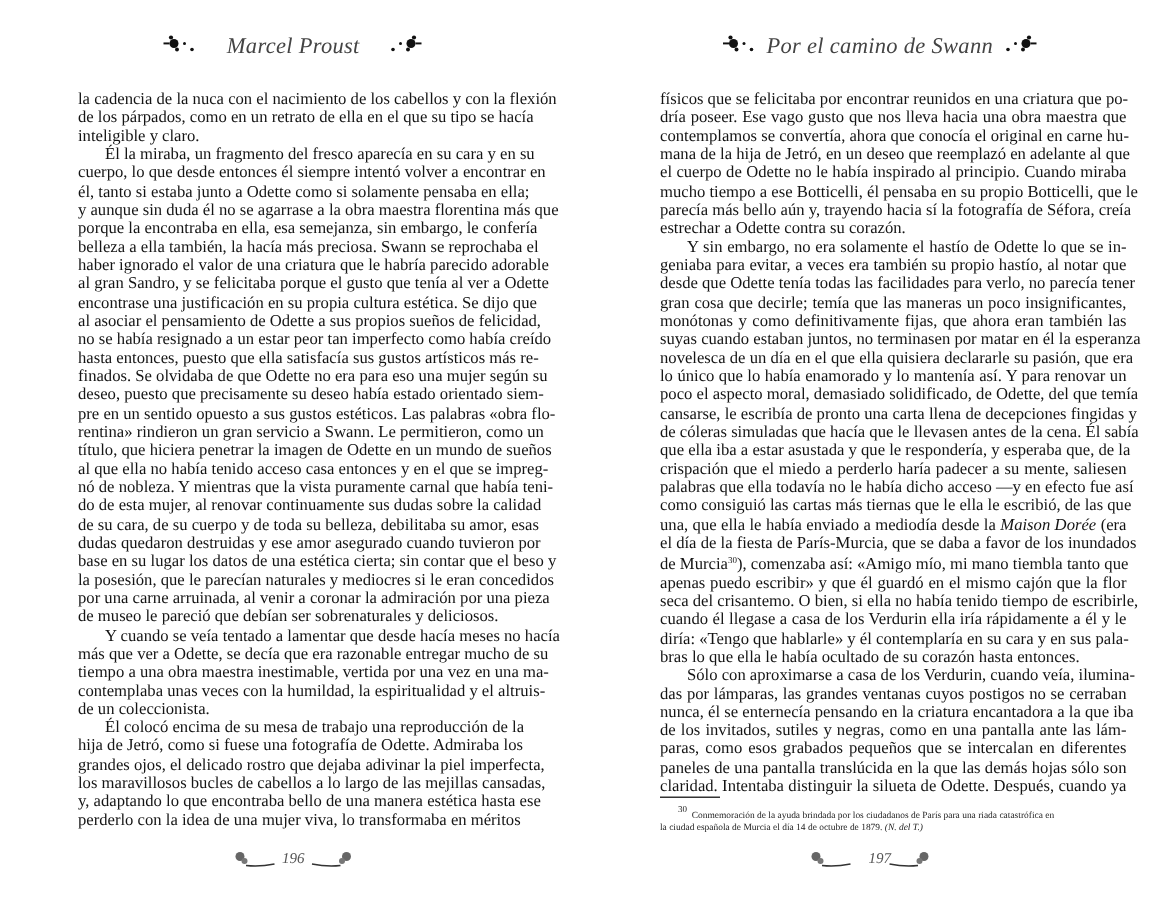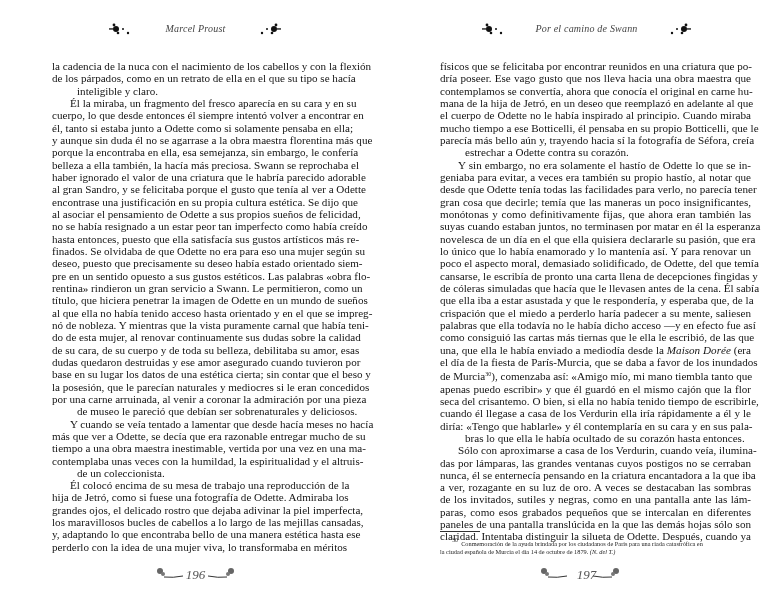--- a/index.html
+++ b/index.html
@@ -10,46 +10,46 @@
   .page { position: absolute; top: 0; height: 600px; }
   .page.left { left: 0; width: 391px; }
   .page.right { left: 391px; width: 391px; }
   .running-head {
     position: absolute; top: 22px; left: 0; width: 100%; height: 20px;
   }
   .orn { position: absolute; top: 0; width: 26px; height: 16px; }
   .head-title {
     position: absolute; top: 1px; left: 0; width: 100%; text-align: center;
     font-family: "Liberation Serif", "DejaVu Serif", serif; font-style: italic;
-    font-size: 10px; color: #444; letter-spacing: 0.2px;
+    font-size: 15px; color: #444; letter-spacing: 0.2px;
   }
   .text {
     position: absolute; top: 60px;
     font-size: 11.1px; line-height: 12.33px; text-align: justify; color: #141414;
   }
   .page.left .text { left: 52px; width: 288px; }
   .page.right .text { left: 49px; width: 311px; }
   .line { display: block; white-space: nowrap; text-align-last: justify; text-align: justify; }
-  .line.last { text-align-last: left; margin-left: 25px; }
+  .line.last { text-align-last: left; }
   .line.indent { text-indent: 18px; }
   .ital { font-style: italic; }
   sup.fn { font-size: 6px; vertical-align: 4px; }
   .fn-rule { position: absolute; left: 49px; top: 531px; width: 40px; height: 0; border-top: 1px solid #333; }
   .footnote {
     position: absolute; left: 49px; top: 536px; width: 311px;
     font-size: 6.3px; line-height: 8px; color: #222;
   }
   .footnote .fl { display: block; white-space: nowrap; }
   .footnote .fl.first { text-indent: 12px; }
   .folio {
     position: absolute; top: 566px; left: 0; width: 100%; height: 16px;
   }
   .folio .num {
     position: absolute; left: 0; width: 100%; top: 1px; text-align: center;
-    font-style: italic; font-size: 13px; color: #555;
+    font-style: italic; font-size: 10px; color: #555;
   }
   .folio svg { position: absolute; top: 0; }
 </style>
 </head>
 <body>
 
 <div class="page left">
   <div class="running-head">
     <svg class="orn" style="left:108px" viewBox="0 0 26 16">
       <circle cx="8" cy="7" r="3" fill="#111"></circle>
@@ -84,21 +84,21 @@
       <span class="line">al gran Sandro, y se felicitaba porque el gusto que tenía al ver a Odette</span>
       <span class="line">encontrase una justificación en su propia cultura estética. Se dijo que</span>
       <span class="line">al asociar el pensamiento de Odette a sus propios sueños de felicidad,</span>
       <span class="line">no se había resignado a un estar peor tan imperfecto como había creído</span>
       <span class="line">hasta entonces, puesto que ella satisfacía sus gustos artísticos más re-</span>
       <span class="line">finados. Se olvidaba de que Odette no era para eso una mujer según su</span>
       <span class="line">deseo, puesto que precisamente su deseo había estado orientado siem-</span>
       <span class="line">pre en un sentido opuesto a sus gustos estéticos. Las palabras «obra flo-</span>
       <span class="line">rentina» rindieron un gran servicio a Swann. Le permitieron, como un</span>
       <span class="line">título, que hiciera penetrar la imagen de Odette en un mundo de sueños</span>
-      <span class="line">al que ella no había tenido acceso hasta orientado y en el que se impreg-</span>
+      <span class="line">al que ella no había tenido acceso casa entonces y en el que se impreg-</span>
       <span class="line">nó de nobleza. Y mientras que la vista puramente carnal que había teni-</span>
       <span class="line">do de esta mujer, al renovar continuamente sus dudas sobre la calidad</span>
       <span class="line">de su cara, de su cuerpo y de toda su belleza, debilitaba su amor, esas</span>
       <span class="line">dudas quedaron destruidas y ese amor asegurado cuando tuvieron por</span>
       <span class="line">base en su lugar los datos de una estética cierta; sin contar que el beso y</span>
       <span class="line">la posesión, que le parecían naturales y mediocres si le eran concedidos</span>
       <span class="line">por una carne arruinada, al venir a coronar la admiración por una pieza</span>
       <span class="line last">de museo le pareció que debían ser sobrenaturales y deliciosos.</span>
       <span class="line indent">Y cuando se veía tentado a lamentar que desde hacía meses no hacía</span>
       <span class="line">más que ver a Odette, se decía que era razonable entregar mucho de su</span>
@@ -177,21 +177,20 @@
       <span class="line">el día de la fiesta de París-Murcia, que se daba a favor de los inundados</span>
       <span class="line">de Murcia<sup class="fn">30</sup>), comenzaba así: «Amigo mío, mi mano tiembla tanto que</span>
       <span class="line">apenas puedo escribir» y que él guardó en el mismo cajón que la flor</span>
       <span class="line">seca del crisantemo. O bien, si ella no había tenido tiempo de escribirle,</span>
       <span class="line">cuando él llegase a casa de los Verdurin ella iría rápidamente a él y le</span>
       <span class="line">diría: «Tengo que hablarle» y él contemplaría en su cara y en sus pala-</span>
       <span class="line last">bras lo que ella le había ocultado de su corazón hasta entonces.</span>
       <span class="line indent">Sólo con aproximarse a casa de los Verdurin, cuando veía, ilumina-</span>
       <span class="line">das por lámparas, las grandes ventanas cuyos postigos no se cerraban</span>
       <span class="line">nunca, él se enternecía pensando en la criatura encantadora a la que iba</span>
-      <span class="line">a ver, rozagante en su luz de oro. A veces se destacaban las sombras</span>
       <span class="line">de los invitados, sutiles y negras, como en una pantalla ante las lám-</span>
       <span class="line">paras, como esos grabados pequeños que se intercalan en diferentes</span>
       <span class="line">paneles de una pantalla translúcida en la que las demás hojas sólo son</span>
       <span class="line">claridad. Intentaba distinguir la silueta de Odette. Después, cuando ya</span>
     </div>
 
   <div class="fn-rule"></div>
   <div class="footnote">
     <span class="fl first"><sup class="fn">30</sup>&nbsp;&nbsp;<span>Conmemoración de la ayuda brindada por los ciudadanos de París para una riada catastrófica en</span></span>
     <span class="fl"><span>la ciudad española de Murcia el día 14 de octubre de 1879. </span><span class="ital">(N. del T.)</span></span>

